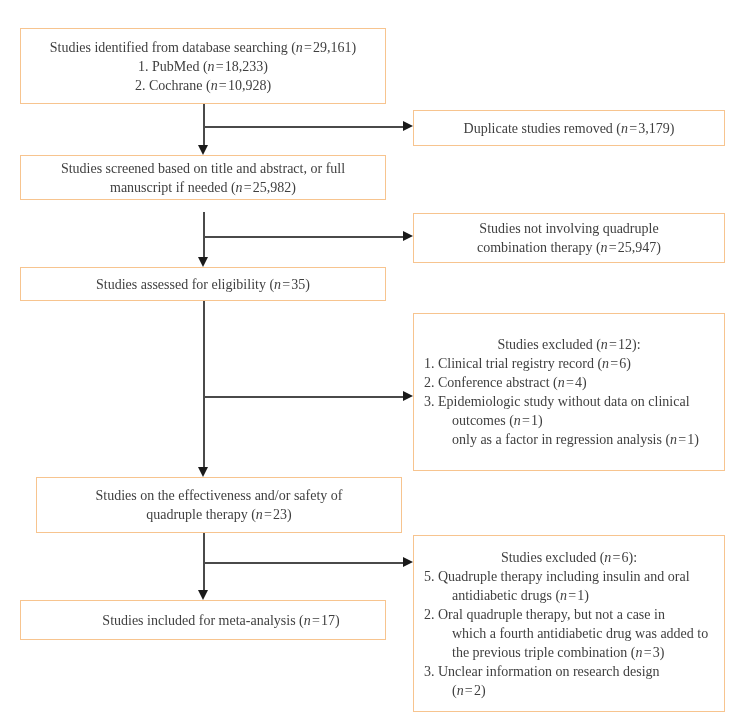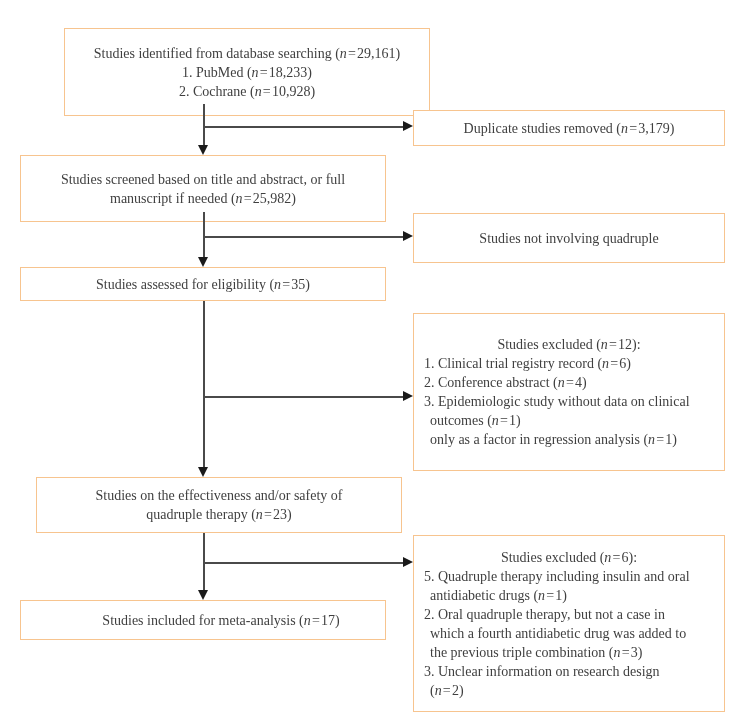--- a/index.html
+++ b/index.html
@@ -21,21 +21,21 @@
     justify-content:center;
     font-size:14px;
     line-height:19px;
   }
   .box.left{left:20px;width:366px;text-align:center;}
   .box.right{left:413px;width:312px;}
   .box.right.center{text-align:center;}
   .box.list{padding:8px 10px;text-align:left;}
   .line{white-space:nowrap;}
   .line.c{text-align:center;}
-  .line.t{margin-left:6px;}
+  .line.t{margin-left:28px;}
   .vline{position:absolute;width:1.5px;background:#4a4a4a;}
   .hline{position:absolute;height:1.5px;background:#4a4a4a;}
   .ah-down{
     position:absolute;width:0;height:0;
     border-left:5.5px solid transparent;
     border-right:5.5px solid transparent;
     border-top:10px solid #1a1a1a;
   }
   .ah-right{
     position:absolute;width:0;height:0;
@@ -43,27 +43,27 @@
     border-bottom:5.5px solid transparent;
     border-left:10px solid #1a1a1a;
   }
   i{font-style:italic;}
 </style>
 </head>
 <body>
 
 <div id="canvas">
 
-  <div class="box left" style="top:28px;height:88px;margin-left:44px;">
+  <div class="box left" style="top:28px;height:76px;">
     <div class="line">Studies identified from database searching (<i>n</i> = 29,161)</div>
     <div class="line">1. PubMed (<i>n</i> = 18,233)</div>
     <div class="line">2. Cochrane (<i>n</i> = 10,928)</div>
   </div>
 
-  <div class="box left" style="top:155px;height:67px;">
+  <div class="box left" style="top:155px;height:45px;">
     <div class="line">Studies screened based on title and abstract, or full</div>
     <div class="line">manuscript if needed (<i>n</i> = 25,982)</div>
   </div>
 
   <div class="box left" style="top:267px;height:34px;">
     <div class="line">Studies assessed for eligibility (<i>n</i> = 35)</div>
   </div>
 
   <div class="box left" style="top:477px;height:56px;margin-left:16px;">
     <div class="line">Studies on the effectiveness and/or safety of</div>
@@ -73,20 +73,21 @@
   <div class="box left" style="top:600px;height:40px;padding-left:36px;">
     <div class="line">Studies included for meta-analysis (<i>n</i> = 17)</div>
   </div>
 
   <div class="box right center" style="top:110px;height:36px;">
     <div class="line">Duplicate studies removed (<i>n</i> = 3,179)</div>
   </div>
 
   <div class="box right center" style="top:213px;height:50px;">
     <div class="line">Studies not involving quadruple</div>
+    <div class="line">combination therapy (<i>n</i> = 25,947)</div>
   </div>
 
   <div class="box right list" style="top:313px;height:158px;">
     <div class="line c">Studies excluded (<i>n</i> = 12):</div>
     <div class="line i">1. Clinical trial registry record (<i>n</i> = 6)</div>
     <div class="line i">2. Conference abstract (<i>n</i> = 4)</div>
     <div class="line i">3. Epidemiologic study without data on clinical</div>
     <div class="line t">outcomes (<i>n</i> = 1)</div>
     <div class="line t">only as a factor in regression analysis (<i>n</i> = 1)</div>
   </div>

